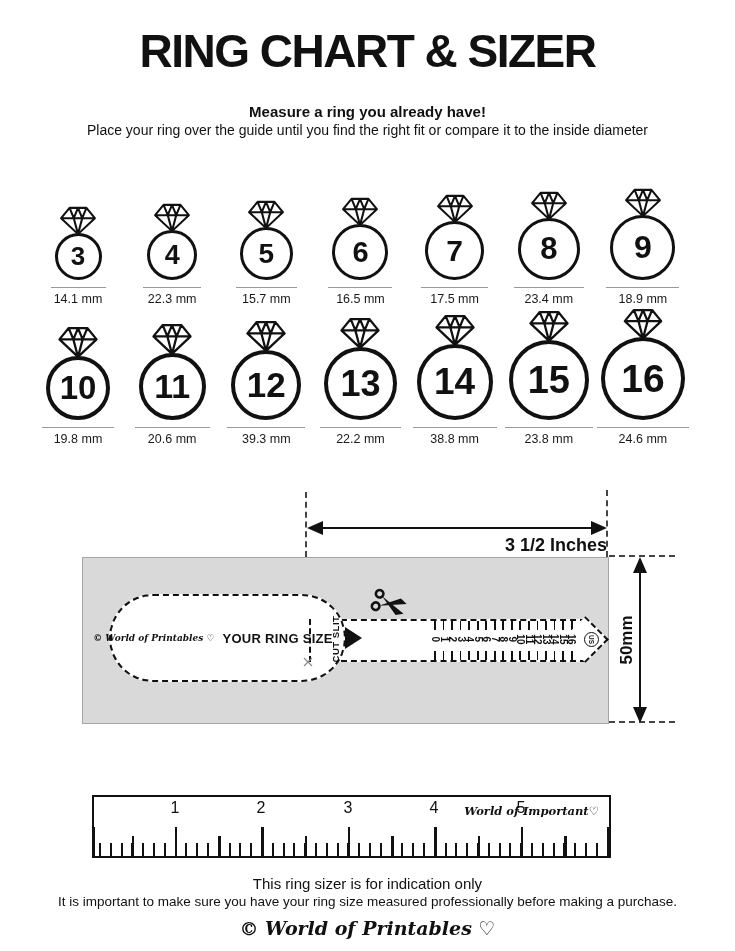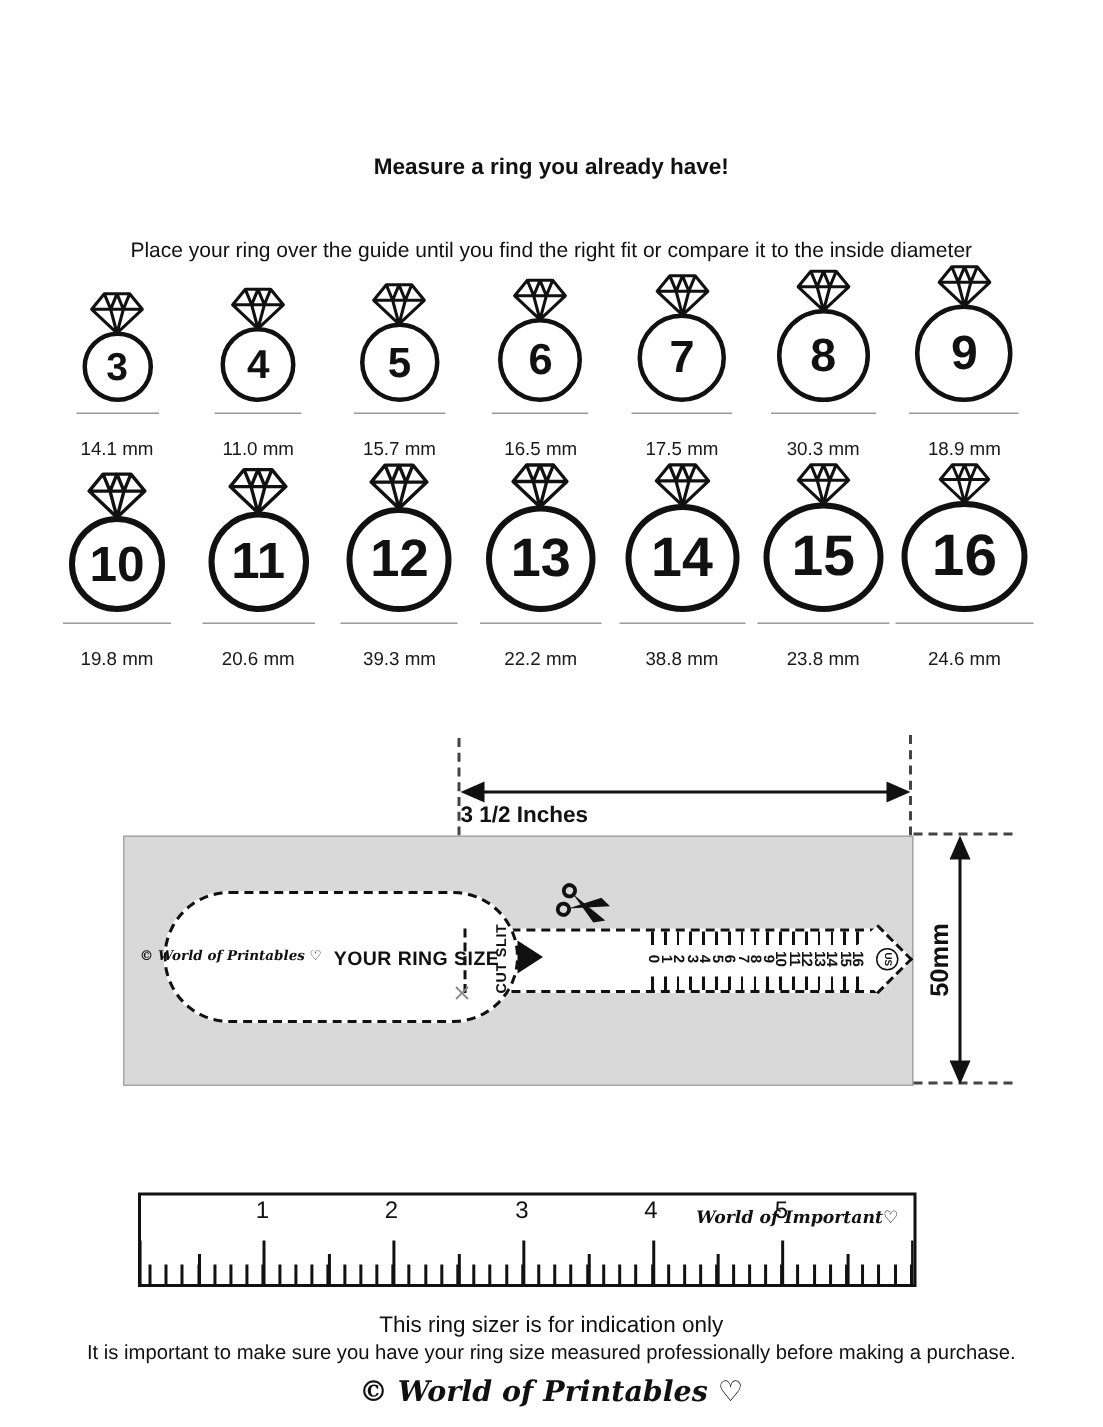--- a/index.html
+++ b/index.html
@@ -2,41 +2,41 @@
 <html><head>
 <meta charset="utf-8">
 <style>
   html,body{margin:0;padding:0;background:#fff;}
   body{font-family:"Liberation Sans", sans-serif; color:#111;}
   .page{position:relative;width:735px;height:951px;background:#ffffff;overflow:hidden;margin:0 auto;}
   .abs{position:absolute;}
   .ctr{left:0;width:735px;text-align:center;}
   .page-title{top:24px;font-size:46px;font-weight:800;letter-spacing:-1.5px;}
   .intro-headline{top:103px;font-size:15px;font-weight:bold;}
-  .intro-body{top:122px;font-size:14px;margin-top:36px;}
+  .intro-body{top:122px;font-size:14px;}
   
   .ring-row{position:absolute;left:31px;width:659px;display:flex;justify-content:space-between;}
   .row1{top:176px;height:130px;}
   .row2{top:308px;height:138px;}
   .ring-cell{width:94px;display:flex;flex-direction:column;align-items:center;justify-content:flex-end;}
   .diamond{display:block;margin-bottom:-3px;}
   .band{border:var(--bw) solid #111;border-radius:50%;width:var(--d);height:var(--d);
         display:flex;align-items:center;justify-content:center;font-weight:bold;font-size:var(--fs);
         background:#fff;box-sizing:border-box;}
   .ring-line{border-top:1px solid #999;width:calc(var(--d) + 8px);margin-top:7px;}
-  .ring-mm{font-size:12.5px;margin-top:16px;color:#1a1a1a;}
+  .ring-mm{font-size:12.5px;margin-top:4px;color:#1a1a1a;}
   
   .dashv{border-left:2px dashed #444;}
   .dashh{border-top:2px dashed #444;}
   .harrow{left:307px;top:521px;width:300px;height:14px;}
   .harrow .shaft{position:absolute;left:12px;right:12px;top:6px;border-top:2px solid #111;}
   .tri{position:absolute;width:0;height:0;}
   .tri-left{left:0;top:0;border-top:7px solid transparent;border-bottom:7px solid transparent;border-right:16px solid #111;}
   .tri-right{right:0;top:0;border-top:7px solid transparent;border-bottom:7px solid transparent;border-left:16px solid #111;}
-  .width-label{left:307px;top:535px;width:300px;text-align:left;font-weight:bold;font-size:15px;}
+  .width-label{left:307px;top:535px;width:300px;text-align:right;font-weight:bold;font-size:18px;}
   
   .panel{left:82px;top:557px;width:527px;height:167px;background:#d9d9d9;border:1px solid #a6a6a6;box-sizing:border-box;}
   .paddle{position:absolute;left:26px;top:36px;width:237px;height:88px;background:#fff;border:2px dashed #111;
           border-radius:44px;box-sizing:border-box;display:flex;align-items:center;justify-content:center;gap:8px;}
   .paddle-brand{font-family:"DejaVu Serif", serif;font-style:italic;font-weight:bold;font-size:9px;white-space:nowrap;}
   .yrs{font-weight:bold;font-size:13px;letter-spacing:.3px;white-space:nowrap;}
   .tri-sm{width:0;height:0;border-top:11px solid transparent;border-bottom:11px solid transparent;border-left:17px solid #111;margin-left:4px;}
   .strip{position:absolute;left:248px;top:61px;width:255px;height:43px;background:#fff;
          border-top:2px dashed #111;border-bottom:2px dashed #111;box-sizing:border-box;}
   .cutline{position:absolute;left:226px;top:61px;height:43px;border-left:2px dashed #111;}
@@ -75,39 +75,40 @@
   .ruler-brand{position:absolute;top:7px;right:10px;font-family:"DejaVu Serif", serif;font-style:italic;font-weight:bold;font-size:11.5px;}
   .footer-headline{top:875px;font-size:15px;font-weight:normal;}
   .footer-body{top:894px;font-size:13.5px;}
   .footer-brand{top:917px;font-family:"DejaVu Serif", serif;font-style:italic;font-weight:bold;font-size:19px;}
 </style>
 </head>
 <body>
 
 <div class="page">
 
+  <div class="abs ctr page-title">RING CHART &amp; SIZER</div>
   <div class="abs ctr intro-headline">Measure a ring you already have!</div>
   <div class="abs ctr intro-body">Place your ring over the guide until you find the right fit or compare it to the inside diameter</div>
 
   <div class="ring-row row1">
     <div class="ring-cell" style="--d:47px;--fs:26px;--bw:3px">
       <svg class="diamond" width="38" height="30" viewBox="0 0 40 32">
           <path d="M11 2 H29 L38 13 L20 30 L2 13 Z M2 13 H38 M11 2 L15.5 13 L20 2 L24.5 13 L29 2 M15.5 13 L20 30 L24.5 13" fill="none" stroke="#111" stroke-width="2.2" stroke-linejoin="round"></path>
         </svg>
       <div class="band">3</div>
       <div class="ring-line"></div>
       <div class="ring-mm">14.1 mm</div>
     </div>
     <div class="ring-cell" style="--d:50px;--fs:27px;--bw:3px">
       <svg class="diamond" width="38" height="30" viewBox="0 0 40 32">
           <path d="M11 2 H29 L38 13 L20 30 L2 13 Z M2 13 H38 M11 2 L15.5 13 L20 2 L24.5 13 L29 2 M15.5 13 L20 30 L24.5 13" fill="none" stroke="#111" stroke-width="2.2" stroke-linejoin="round"></path>
         </svg>
       <div class="band">4</div>
       <div class="ring-line"></div>
-      <div class="ring-mm">11.0 mm</div>
+      <div class="ring-mm">22.3 mm</div>
     </div>
     <div class="ring-cell" style="--d:53px;--fs:28px;--bw:3px">
       <svg class="diamond" width="38" height="30" viewBox="0 0 40 32">
           <path d="M11 2 H29 L38 13 L20 30 L2 13 Z M2 13 H38 M11 2 L15.5 13 L20 2 L24.5 13 L29 2 M15.5 13 L20 30 L24.5 13" fill="none" stroke="#111" stroke-width="2.2" stroke-linejoin="round"></path>
         </svg>
       <div class="band">5</div>
       <div class="ring-line"></div>
       <div class="ring-mm">15.7 mm</div>
     </div>
     <div class="ring-cell" style="--d:56px;--fs:29px;--bw:3px">
@@ -125,21 +126,21 @@
       <div class="band">7</div>
       <div class="ring-line"></div>
       <div class="ring-mm">17.5 mm</div>
     </div>
     <div class="ring-cell" style="--d:62px;--fs:31px;--bw:3px">
       <svg class="diamond" width="38" height="30" viewBox="0 0 40 32">
           <path d="M11 2 H29 L38 13 L20 30 L2 13 Z M2 13 H38 M11 2 L15.5 13 L20 2 L24.5 13 L29 2 M15.5 13 L20 30 L24.5 13" fill="none" stroke="#111" stroke-width="2.2" stroke-linejoin="round"></path>
         </svg>
       <div class="band">8</div>
       <div class="ring-line"></div>
-      <div class="ring-mm">30.3 mm</div>
+      <div class="ring-mm">23.4 mm</div>
     </div>
     <div class="ring-cell" style="--d:65px;--fs:32px;--bw:3px">
       <svg class="diamond" width="38" height="30" viewBox="0 0 40 32">
           <path d="M11 2 H29 L38 13 L20 30 L2 13 Z M2 13 H38 M11 2 L15.5 13 L20 2 L24.5 13 L29 2 M15.5 13 L20 30 L24.5 13" fill="none" stroke="#111" stroke-width="2.2" stroke-linejoin="round"></path>
         </svg>
       <div class="band">9</div>
       <div class="ring-line"></div>
       <div class="ring-mm">18.9 mm</div>
     </div>
   </div>

